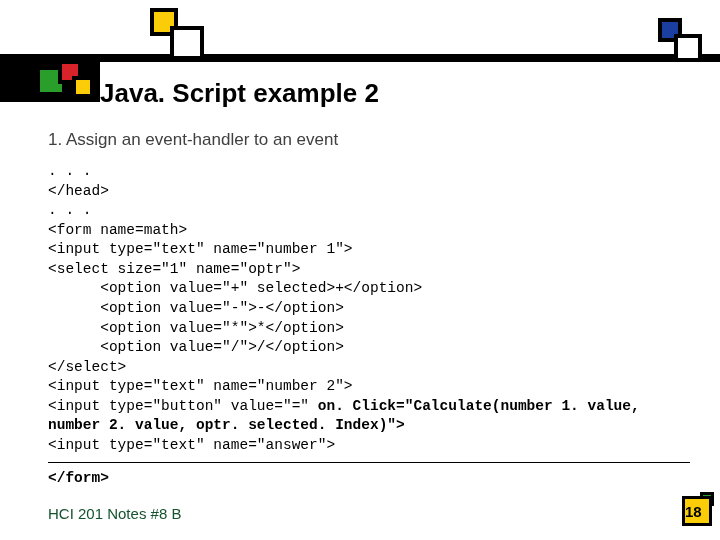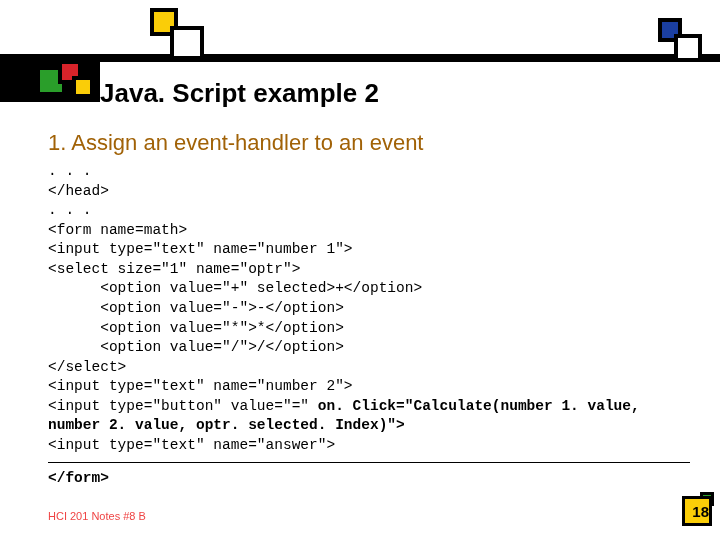--- a/index.html
+++ b/index.html
@@ -34,22 +34,22 @@
     left: 100px;
     top: 78px;
     font-size: 26px;
     font-weight: bold;
     color: #000;
   }
   .subtitle {
     position: absolute;
     left: 48px;
     top: 130px;
-    font-size: 22px;
-    color: #a16207;
+    font-size: 17px;
+    color: #404040;
   }
   .code {
     position: absolute;
     left: 48px;
     top: 162px;
     right: 30px;
     font-family: "Courier New", Courier, monospace;
     font-size: 14.5px;
     line-height: 1.35;
     color: #000;
@@ -70,34 +70,34 @@
     top: 470px;
     font-family: "Courier New", Courier, monospace;
     font-size: 14.5px;
     color: #000;
     font-weight: bold;
   }
   .footer {
     position: absolute;
     left: 48px;
     bottom: 18px;
-    font-size: 11px;
-    color: #ef4444;
+    font-size: 15px;
+    color: #14532d;
   }
   .pagenum-box {
     position: absolute;
     right: 8px;
     bottom: 14px;
     width: 30px;
     height: 30px;
     background: #facd08;
     border: 3px solid #000;
     display: flex;
     align-items: center;
-    justify-content: flex-end;
+    justify-content: flex-start;
     font-weight: bold;
     font-size: 15px;
   }
   .pagenum-green {
     position: absolute;
     right: 6px;
     bottom: 34px;
     width: 14px;
     height: 14px;
     background: #2a9e2a;

